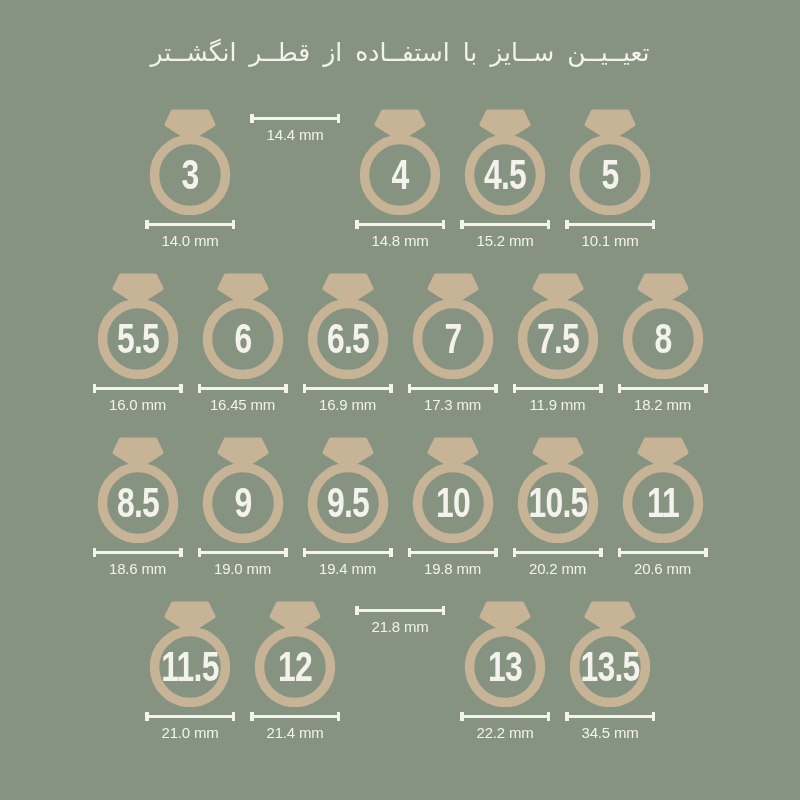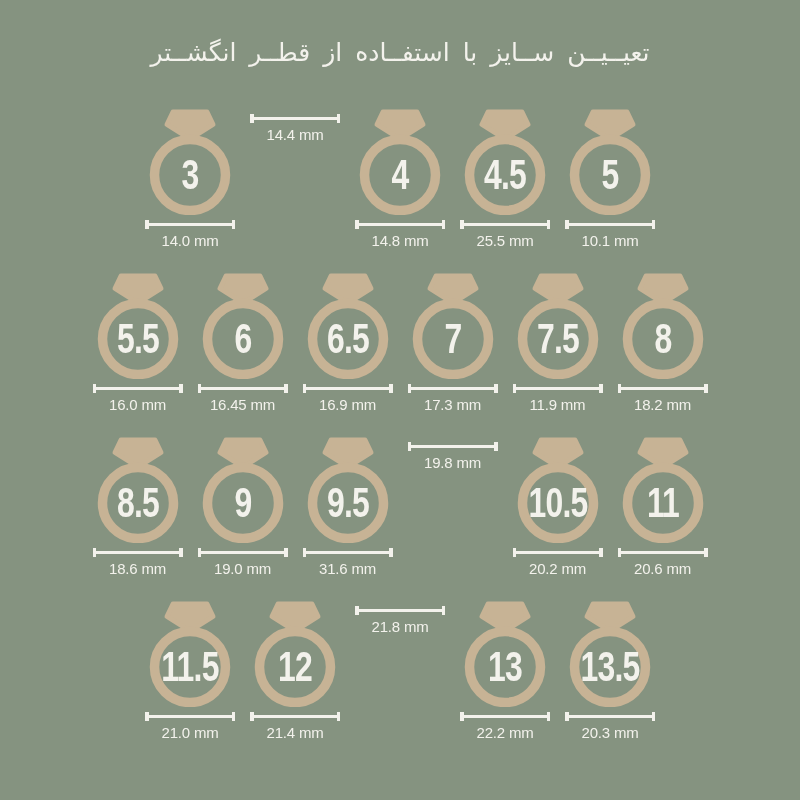--- a/index.html
+++ b/index.html
@@ -111,21 +111,21 @@
         <polygon class="diamond" points="33,3 67,3 73,15.5 50,30 27,15.5"></polygon>
         <circle class="band" cx="50" cy="66" r="35.5"></circle>
       </svg>
       <span class="num">4.5</span>
     </div>
     <div class="measure">
       <span class="cap"></span>
       <span class="bar"></span>
       <span class="cap"></span>
     </div>
-    <div class="mm">25.5 mm</div>
+    <div class="mm">15.2 mm</div>
   </div>
 
   <div class="cell">
     <div class="ring">
       <svg class="ring-svg" viewBox="0 0 100 106" aria-hidden="true">
         <polygon class="diamond" points="33,3 67,3 73,15.5 50,30 27,15.5"></polygon>
         <circle class="band" cx="50" cy="66" r="35.5"></circle>
       </svg>
       <span class="num">5</span>
     </div>
@@ -273,24 +273,31 @@
         <polygon class="diamond" points="33,3 67,3 73,15.5 50,30 27,15.5"></polygon>
         <circle class="band" cx="50" cy="66" r="35.5"></circle>
       </svg>
       <span class="num">9.5</span>
     </div>
     <div class="measure">
       <span class="cap"></span>
       <span class="bar"></span>
       <span class="cap"></span>
     </div>
-    <div class="mm">31.6 mm</div>
-  </div>
-
-  <div class="cell">
+    <div class="mm">19.4 mm</div>
+  </div>
+
+  <div class="cell">
+    <div class="ring">
+      <svg class="ring-svg" viewBox="0 0 100 106" aria-hidden="true">
+        <polygon class="diamond" points="33,3 67,3 73,15.5 50,30 27,15.5"></polygon>
+        <circle class="band" cx="50" cy="66" r="35.5"></circle>
+      </svg>
+      <span class="num">10</span>
+    </div>
     <div class="measure">
       <span class="cap"></span>
       <span class="bar"></span>
       <span class="cap"></span>
     </div>
     <div class="mm">19.8 mm</div>
   </div>
 
   <div class="cell">
     <div class="ring">
@@ -388,17 +395,17 @@
         <polygon class="diamond" points="33,3 67,3 73,15.5 50,30 27,15.5"></polygon>
         <circle class="band" cx="50" cy="66" r="35.5"></circle>
       </svg>
       <span class="num">13.5</span>
     </div>
     <div class="measure">
       <span class="cap"></span>
       <span class="bar"></span>
       <span class="cap"></span>
     </div>
-    <div class="mm">20.3 mm</div>
+    <div class="mm">34.5 mm</div>
   </div>
 </div>
   </div>
 </div>
 
 </body></html>

